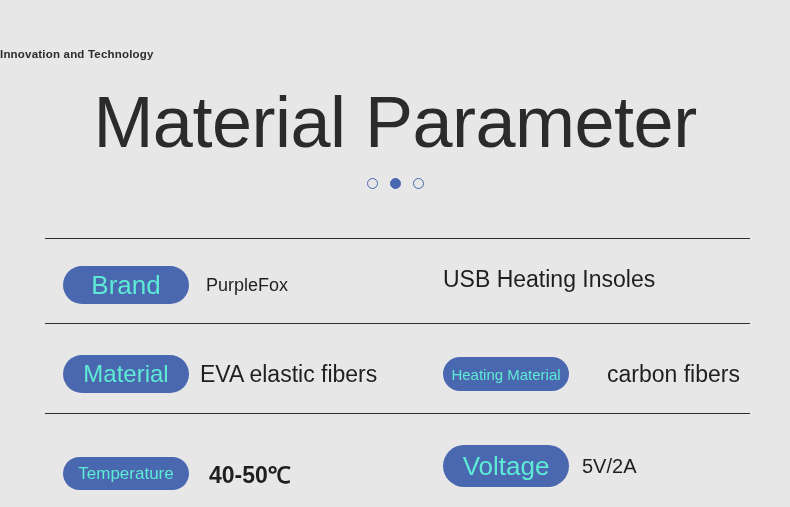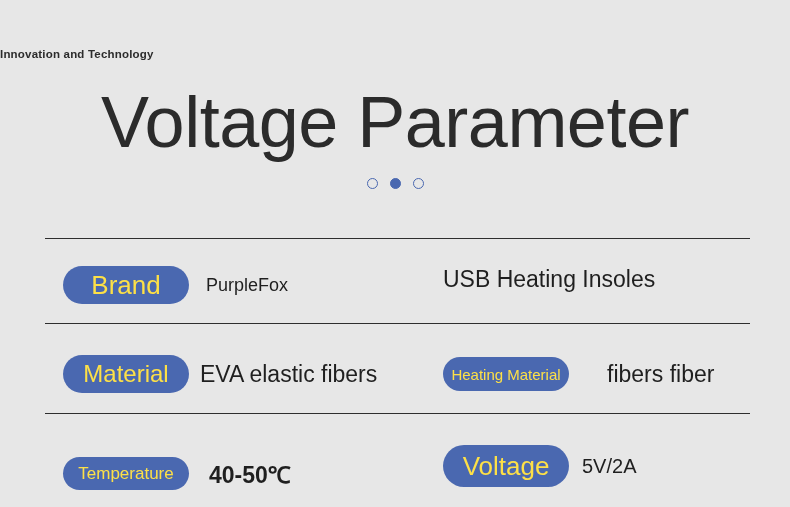--- a/index.html
+++ b/index.html
@@ -107,21 +107,21 @@
     display: flex;
     align-items: center;
     white-space: nowrap;
   }
 
   .pill {
     display: inline-flex;
     align-items: center;
     justify-content: center;
     background: #4a68b0;
-    color: #fde047;
+    color: #5eead4;
     border-radius: 999px;
     box-sizing: border-box;
     font-weight: normal;
   }
 
   .value {
     color: #1f1f1f;
     white-space: nowrap;
   }
 
@@ -152,21 +152,21 @@
   .c-voltage .pill   { width: 126px; height: 42px; font-size: 26px; }
   .c-voltage .value  { margin-left: 13px; font-size: 20px; }
 </style>
 </head>
 <body>
 
 <div class="page">
 
   <div class="eyebrow">Innovation and Technology</div>
 
-  <div class="main-title">Voltage Parameter</div>
+  <div class="main-title">Material Parameter</div>
 
   <div class="dots">
     <span class="dot hollow"></span>
     <span class="dot solid"></span>
     <span class="dot hollow"></span>
   </div>
 
   <div class="edge-artifact">丨丨</div>
 
   <div class="rule r1"></div>
@@ -182,21 +182,21 @@
     <span class="value">USB Heating Insoles</span>
   </div>
 
   <div class="cell c-material">
     <span class="pill">Material</span>
     <span class="value">EVA elastic fibers</span>
   </div>
 
   <div class="cell c-heating">
     <span class="pill">Heating Material</span>
-    <span class="value">fibers fiber</span>
+    <span class="value">carbon fibers</span>
   </div>
 
   <div class="cell c-temp">
     <span class="pill">Temperature</span>
     <span class="value">40-50℃</span>
   </div>
 
   <div class="cell c-voltage">
     <span class="pill">Voltage</span>
     <span class="value">5V/2A</span>

